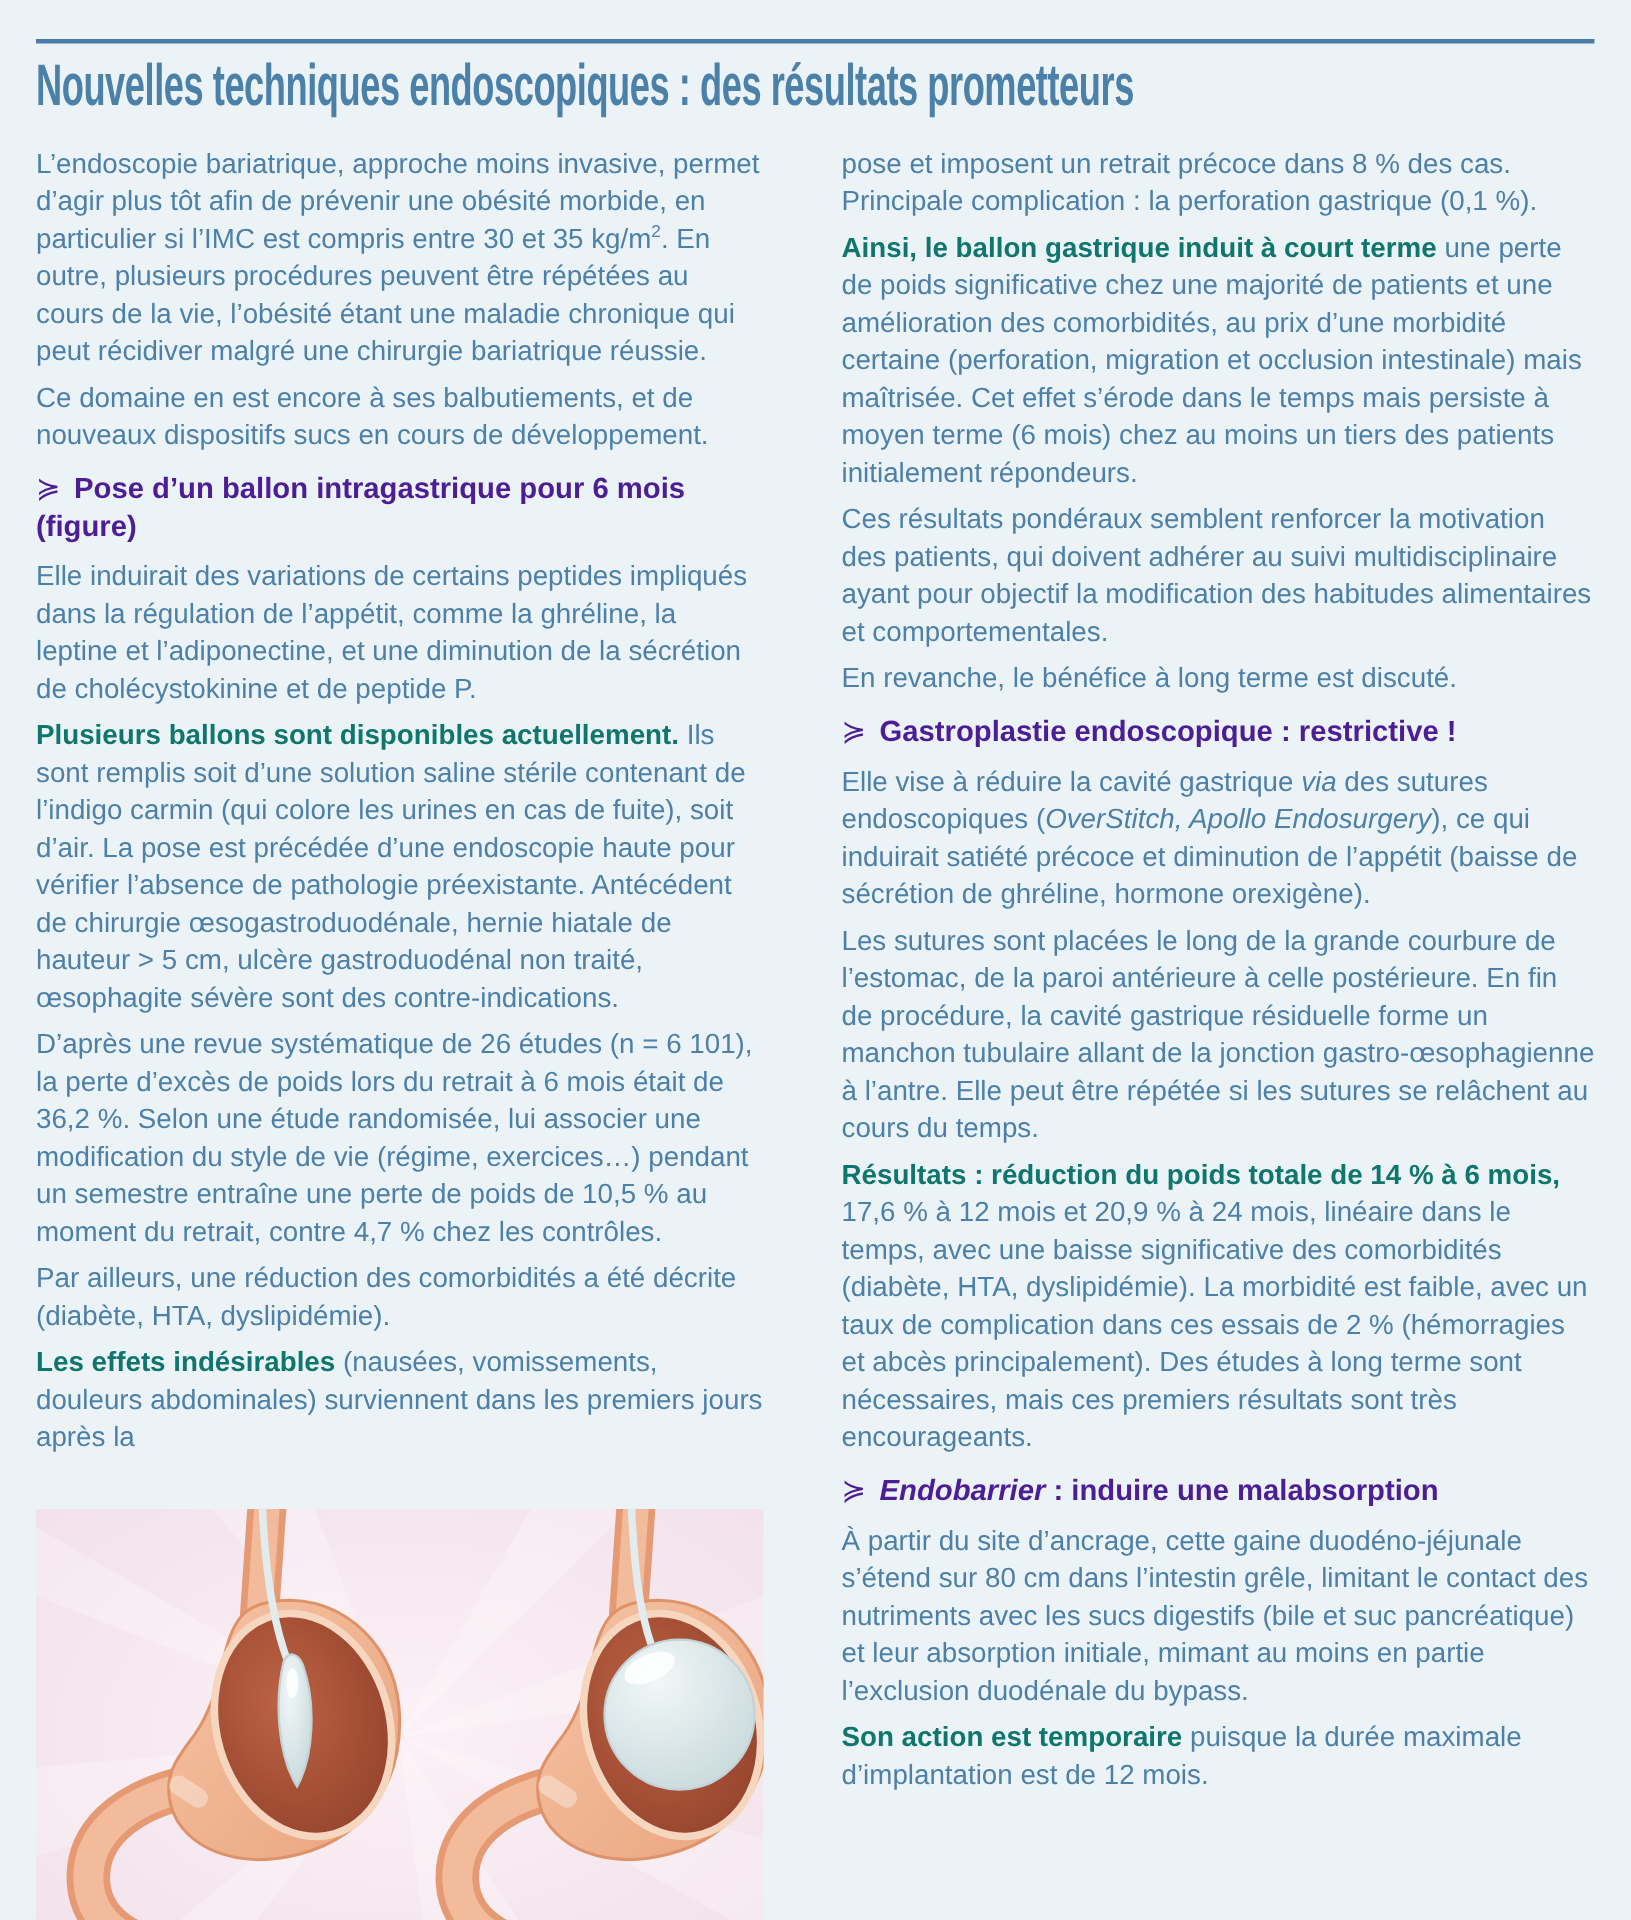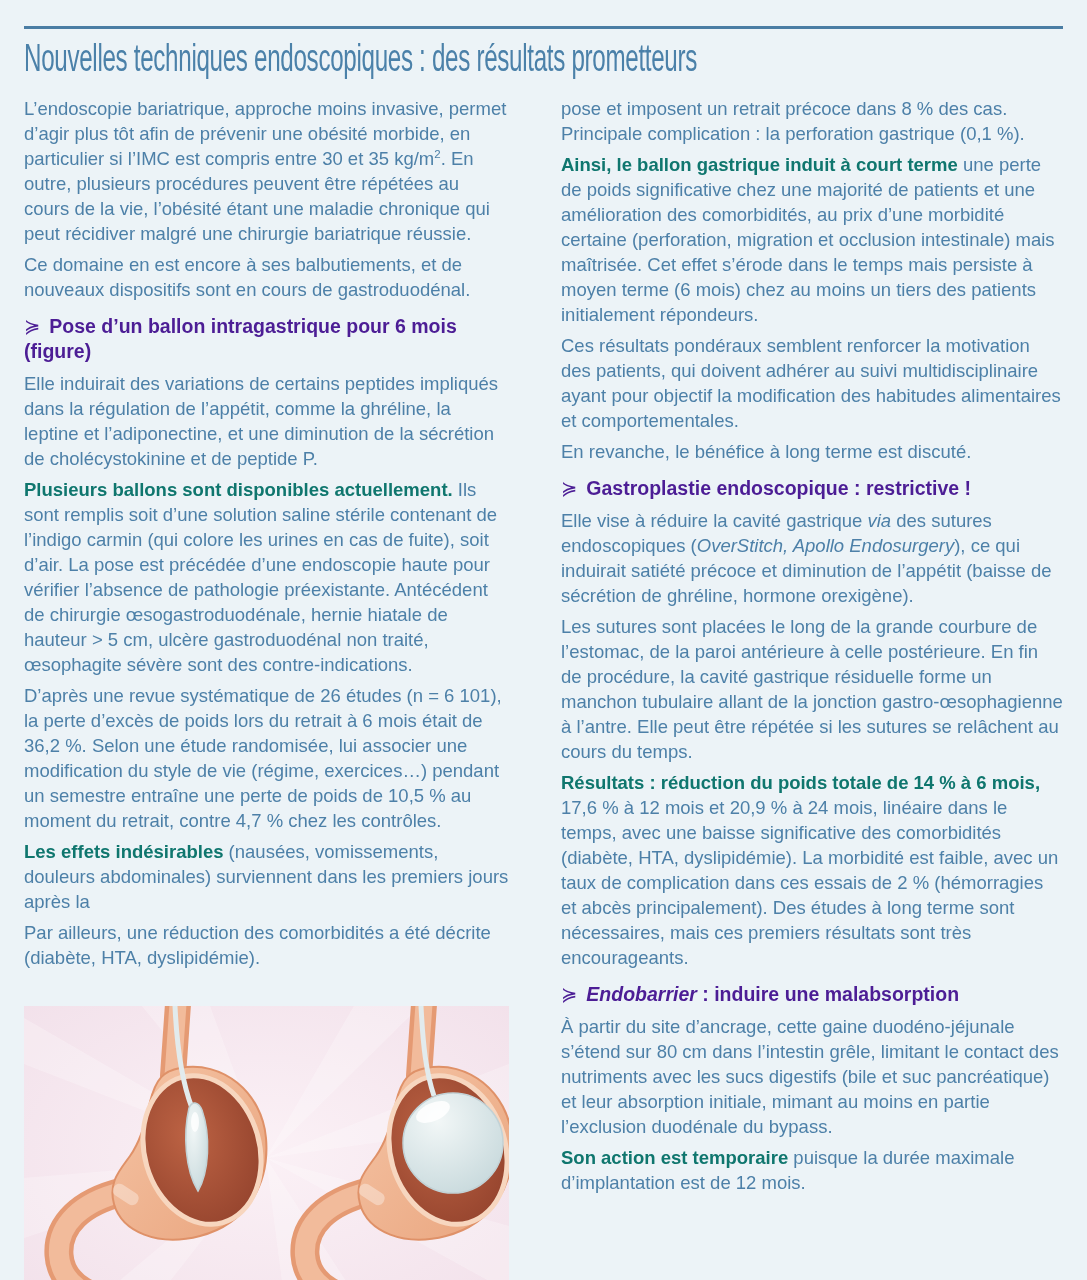--- a/index.html
+++ b/index.html
@@ -6,21 +6,21 @@
   body{
     width:1087px;height:1280px;
     background:#ecf3f7;
     font-family:"Liberation Sans",sans-serif;
     color:#4d80a8;
     overflow:hidden;
   }
   .rule{height:3px;background:#4a7da4;margin:26px 24px 0 24px;}
   h1.page-title{
     margin:7px 24px 16px 24px;
-    font-size:39px;line-height:44px;font-weight:400;
+    font-size:39px;line-height:44px;font-weight:700;
     color:#4b81a9;white-space:nowrap;
   }
   h1.page-title .condensed{
     display:inline-block;transform:scaleX(0.62);transform-origin:0 50%;
     letter-spacing:-0.5px;
   }
   .content{display:flex;gap:52px;padding:0 24px;align-items:flex-start;}
   .col{flex:none;}
   .col-left{width:485px;}
   .col-right{width:502px;}
@@ -40,29 +40,29 @@
 <body>
 
 <div class="rule"></div>
 
 <h1 class="page-title"><span class="condensed">Nouvelles techniques endoscopiques : des résultats prometteurs</span></h1>
 
 <div class="content">
 
   <div class="col col-left">
     <p><span>L’endoscopie bariatrique, approche moins invasive, permet d’agir plus tôt afin de prévenir une obésité morbide, en particulier si l’IMC est compris entre 30 et 35 kg/m</span><sup>2</sup><span>. En outre, plusieurs procédures peuvent être répétées au cours de la vie, l’obésité étant une maladie chronique qui peut récidiver malgré une chirurgie bariatrique réussie.</span></p>
-    <p>Ce domaine en est encore à ses balbutiements, et de nouveaux dispositifs sont en cours de gastroduodénal.</p>
+    <p>Ce domaine en est encore à ses balbutiements, et de nouveaux dispositifs sucs en cours de développement.</p>
 
     <h3 class="sec"><span class="arrow">≽</span><span>Pose d’un ballon intragastrique pour 6 mois (figure)</span></h3>
 
     <p>Elle induirait des variations de certains peptides impliqués dans la régulation de l’appétit, comme la ghréline, la leptine et l’adiponectine, et une diminution de la sécrétion de cholécystokinine et de peptide P.</p>
     <p><strong>Plusieurs ballons sont disponibles actuellement.</strong><span> Ils sont remplis soit d’une solution saline stérile contenant de l’indigo carmin (qui colore les urines en cas de fuite), soit d’air. La pose est précédée d’une endoscopie haute pour vérifier l’absence de pathologie préexistante. Antécédent de chirurgie œsogastroduodénale, hernie hiatale de hauteur &gt; 5 cm, ulcère gastroduodénal non traité, œsophagite sévère sont des contre-indications.</span></p>
     <p>D’après une revue systématique de 26 études (n = 6 101), la perte d’excès de poids lors du retrait à 6 mois était de 36,2 %. Selon une étude randomisée, lui associer une modification du style de vie (régime, exercices…) pendant un semestre entraîne une perte de poids de 10,5 % au moment du retrait, contre 4,7 % chez les contrôles.</p>
+    <p>Par ailleurs, une réduction des comorbidités a été décrite (diabète, HTA, dyslipidémie).</p>
     <p><strong>Les effets indésirables</strong><span> (nausées, vomissements, douleurs abdominales) surviennent dans les premiers jours après la</span></p>
-    <p>Par ailleurs, une réduction des comorbidités a été décrite (diabète, HTA, dyslipidémie).</p>
 
     <div class="figure">
       <svg viewBox="0 0 485 306" width="485" height="306" aria-hidden="true">
         <defs>
           <radialGradient id="figbg" cx="50%" cy="48%" r="80%">
             <stop offset="0" stop-color="#fbf1f6"></stop>
               <stop offset="1" stop-color="#f1dfe9"></stop>
           </radialGradient>
           <radialGradient id="cav" cx="42%" cy="38%" r="72%">
             <stop offset="0" stop-color="#bd6344"></stop>

